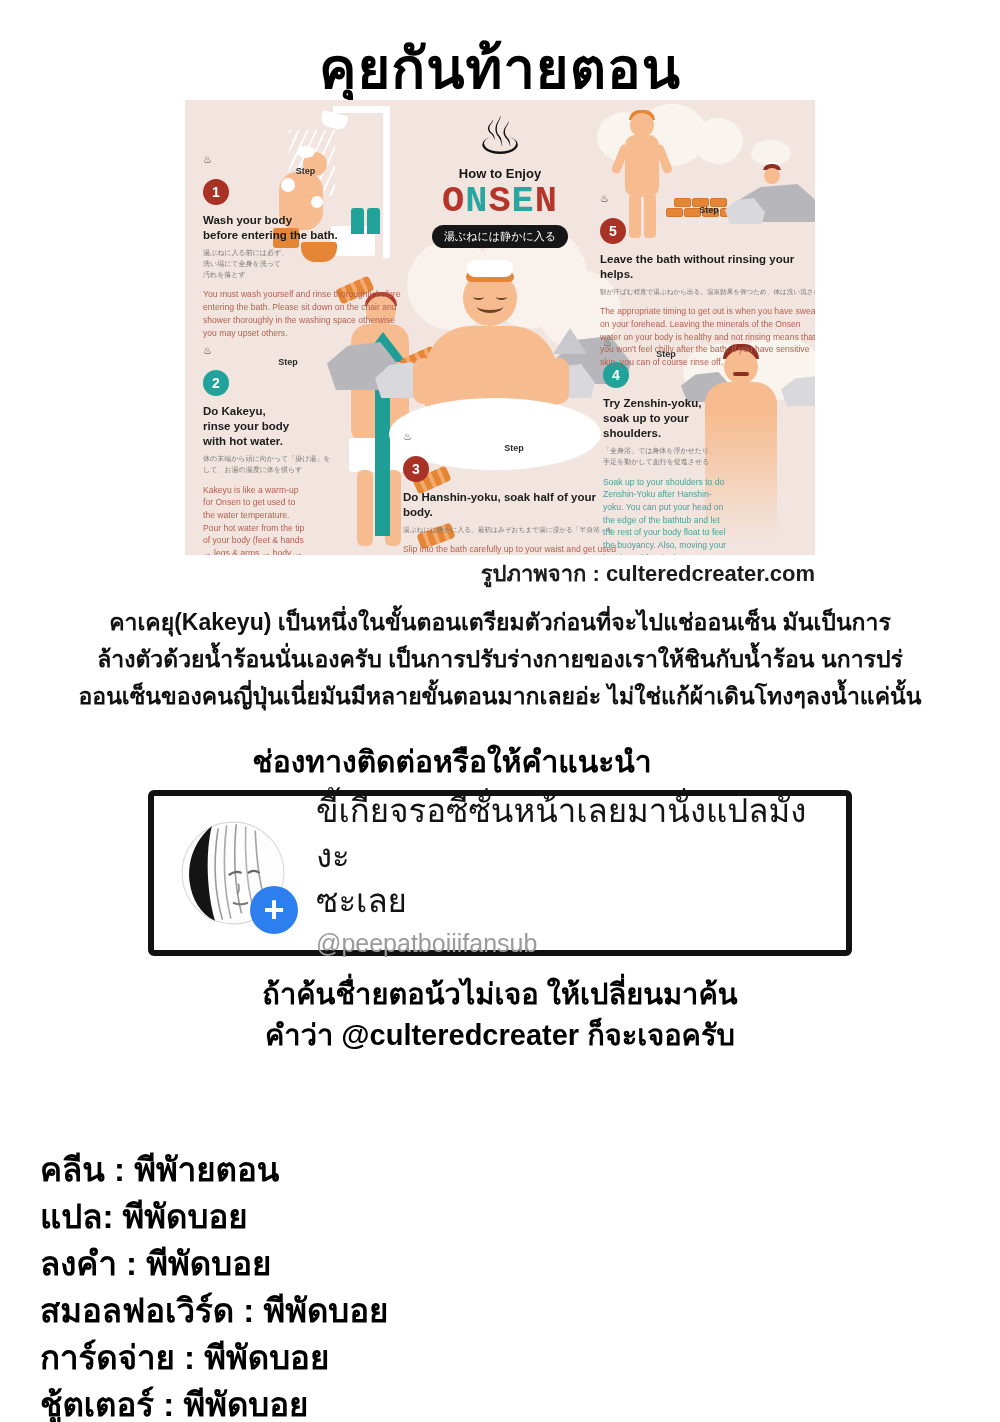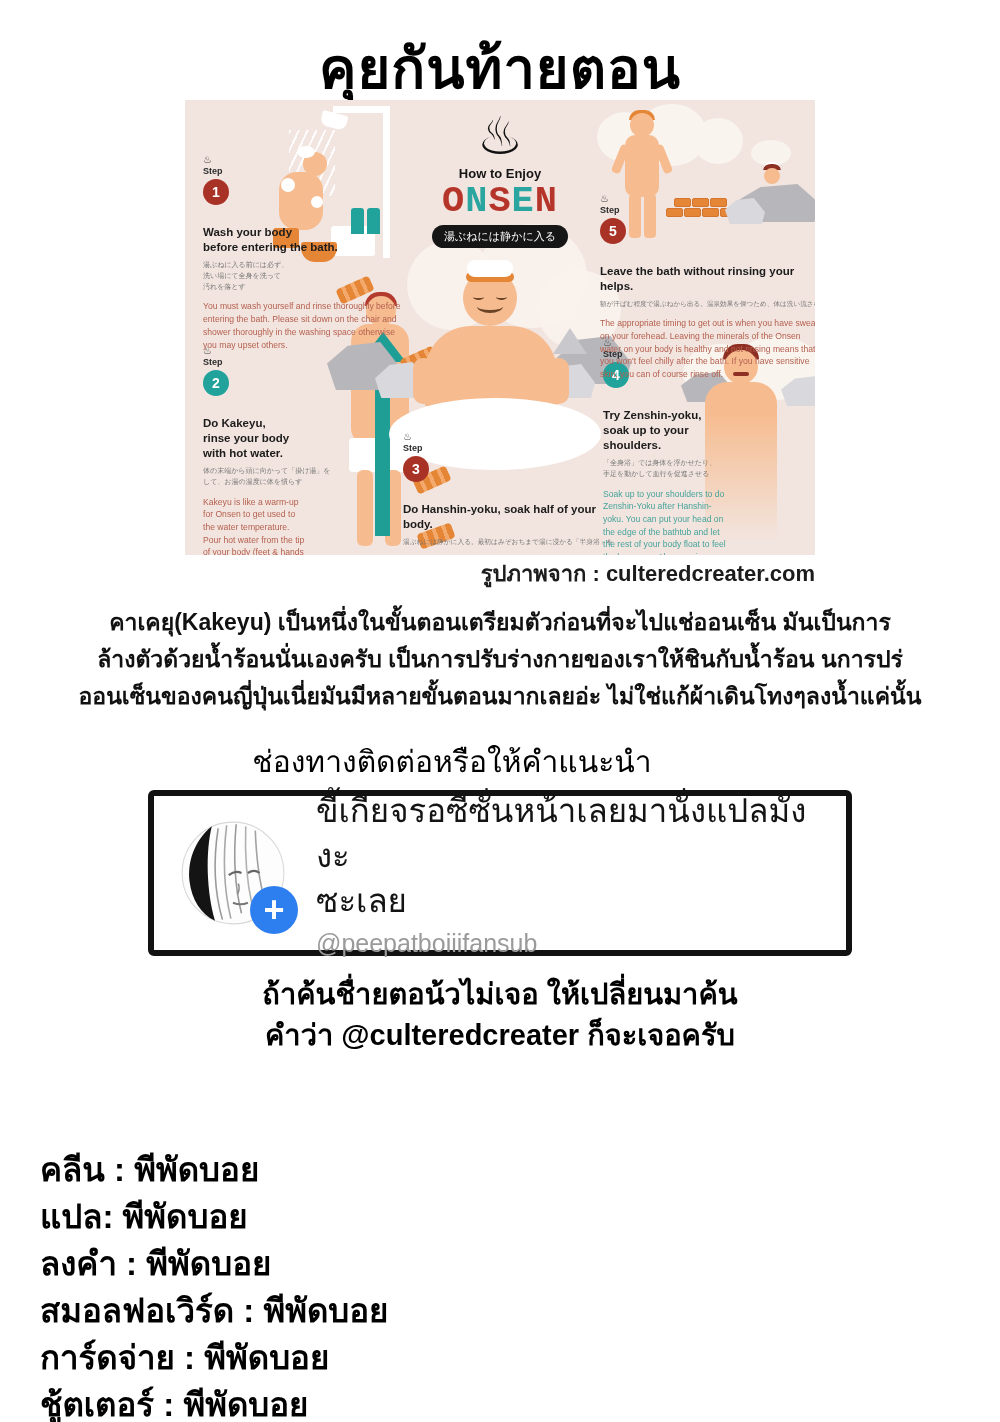--- a/index.html
+++ b/index.html
@@ -3,21 +3,21 @@
 <meta charset="utf-8">
 <style>
   html,body{margin:0;padding:0;background:#ffffff;}
   body{width:1000px;height:1422px;position:relative;font-family:"Liberation Sans","DejaVu Sans",sans-serif;color:#000;overflow:hidden;}
 
   
   .page-title{position:absolute;top:24px;left:0;width:1000px;text-align:center;font-size:56px;font-weight:800;letter-spacing:1px;}
   .img-credit{position:absolute;top:556px;left:185px;width:630px;text-align:right;font-size:22px;font-weight:600;color:#1c1c1c;}
   .paragraph{position:absolute;top:604px;left:0;width:1000px;text-align:center;font-size:23px;line-height:37px;font-weight:600;color:#111;}
   .paragraph div{white-space:nowrap;}
-  .contact-heading{position:absolute;top:738px;left:0;width:904px;text-align:center;font-size:30px;font-weight:400;}
+  .contact-heading{position:absolute;top:738px;left:0;width:904px;text-align:center;font-size:30px;font-weight:700;}
   .note{position:absolute;top:974px;left:0;width:1000px;text-align:center;font-size:29px;font-weight:800;line-height:41px;}
   .note div{white-space:nowrap;}
   .credits{position:absolute;top:1146px;left:40px;font-size:33px;font-weight:800;line-height:47px;}
 
   
   .card{position:absolute;top:790px;left:148px;width:704px;height:166px;border:6px solid #121212;border-radius:6px;background:#fff;box-sizing:border-box;display:flex;align-items:center;padding:10px 26px;gap:30px;}
   .avatar-wrap{position:relative;width:106px;height:106px;flex:0 0 auto;}
   .avatar-wrap svg{display:block;}
   .plus-badge{position:absolute;right:-12px;bottom:-8px;width:48px;height:48px;border-radius:50%;background:#2d7ff0;color:#fff;font-size:36px;font-weight:700;display:flex;align-items:center;justify-content:center;line-height:1;}
   .card-text{flex:1;}
@@ -25,25 +25,25 @@
   .card-handle{font-size:25px;color:#9a9a9a;margin-top:6px;}
 
   
   .info{position:absolute;top:100px;left:185px;width:630px;height:455px;background:#f2e5df;overflow:hidden;}
   .info *{box-sizing:border-box;}
   .illo{position:absolute;z-index:0;}
   .txt{position:absolute;z-index:2;}
 
   .step-head{text-align:left;}
   .steam-mini{display:block;font-size:10px;color:#3a3a3a;line-height:10px;}
-  .step-word{display:block;font-size:9px;font-weight:700;color:#2b2b2b;margin:1px 0 3px 0;}
+  .step-word{display:block;font-size:9px;font-weight:700;color:#2b2b2b;margin:1px 0 3px 0;text-align:center;}
   .step-circle{width:26px;height:26px;border-radius:50%;color:#fff;font-size:14px;font-weight:700;display:flex;align-items:center;justify-content:center;}
   .red .step-circle{background:#a93226;}
   .teal .step-circle{background:#21a29b;}
-  .step-title{font-size:11.5px;font-weight:800;color:#1b1b1b;line-height:1.3;margin-top:20px;white-space:pre-line;}
+  .step-title{font-size:11.5px;font-weight:800;color:#1b1b1b;line-height:1.3;margin-top:8px;white-space:pre-line;}
   .step-jp{font-size:7px;color:#777;line-height:1.55;margin-top:5px;white-space:pre-line;}
   .step-desc{font-size:8.6px;line-height:1.48;margin-top:8px;}
   .desc-red{color:#b5604f;}
   .desc-teal{color:#45a39b;}
 
   
   .logo{position:absolute;left:240px;top:8px;width:150px;text-align:center;z-index:2;}
   .onsen-glyph{font-size:52px;line-height:56px;color:#111;}
   .logo-sub{font-size:13px;font-weight:800;color:#151515;margin-top:2px;}
   .logo-onsen{font-family:Liberation Mono, monospace;font-size:37px;font-weight:700;letter-spacing:1px;line-height:40px;}
@@ -344,19 +344,19 @@
     <div class="card-handle">@peepatboiiifansub</div>
   </div>
 </div>
 
 <div class="note">
   <div>ถ้าค้นชื่ายตอน้วไม่เจอ ให้เปลี่ยนมาค้น</div>
   <div>คำว่า @culteredcreater ก็จะเจอครับ</div>
 </div>
 
 <div class="credits">
-  <div>คลีน : พีพัดบอย</div>
+  <div>คลีน : พีพัายตอน</div>
   <div>แปล: พีพัดบอย</div>
   <div>ลงคำ : พีพัดบอย</div>
   <div>สมอลฟอเวิร์ด : พีพัดบอย</div>
   <div>การ์ดจ่าย : พีพัดบอย</div>
   <div>ชู้ตเตอร์ : พีพัดบอย</div>
 </div>
 
 </body></html>

